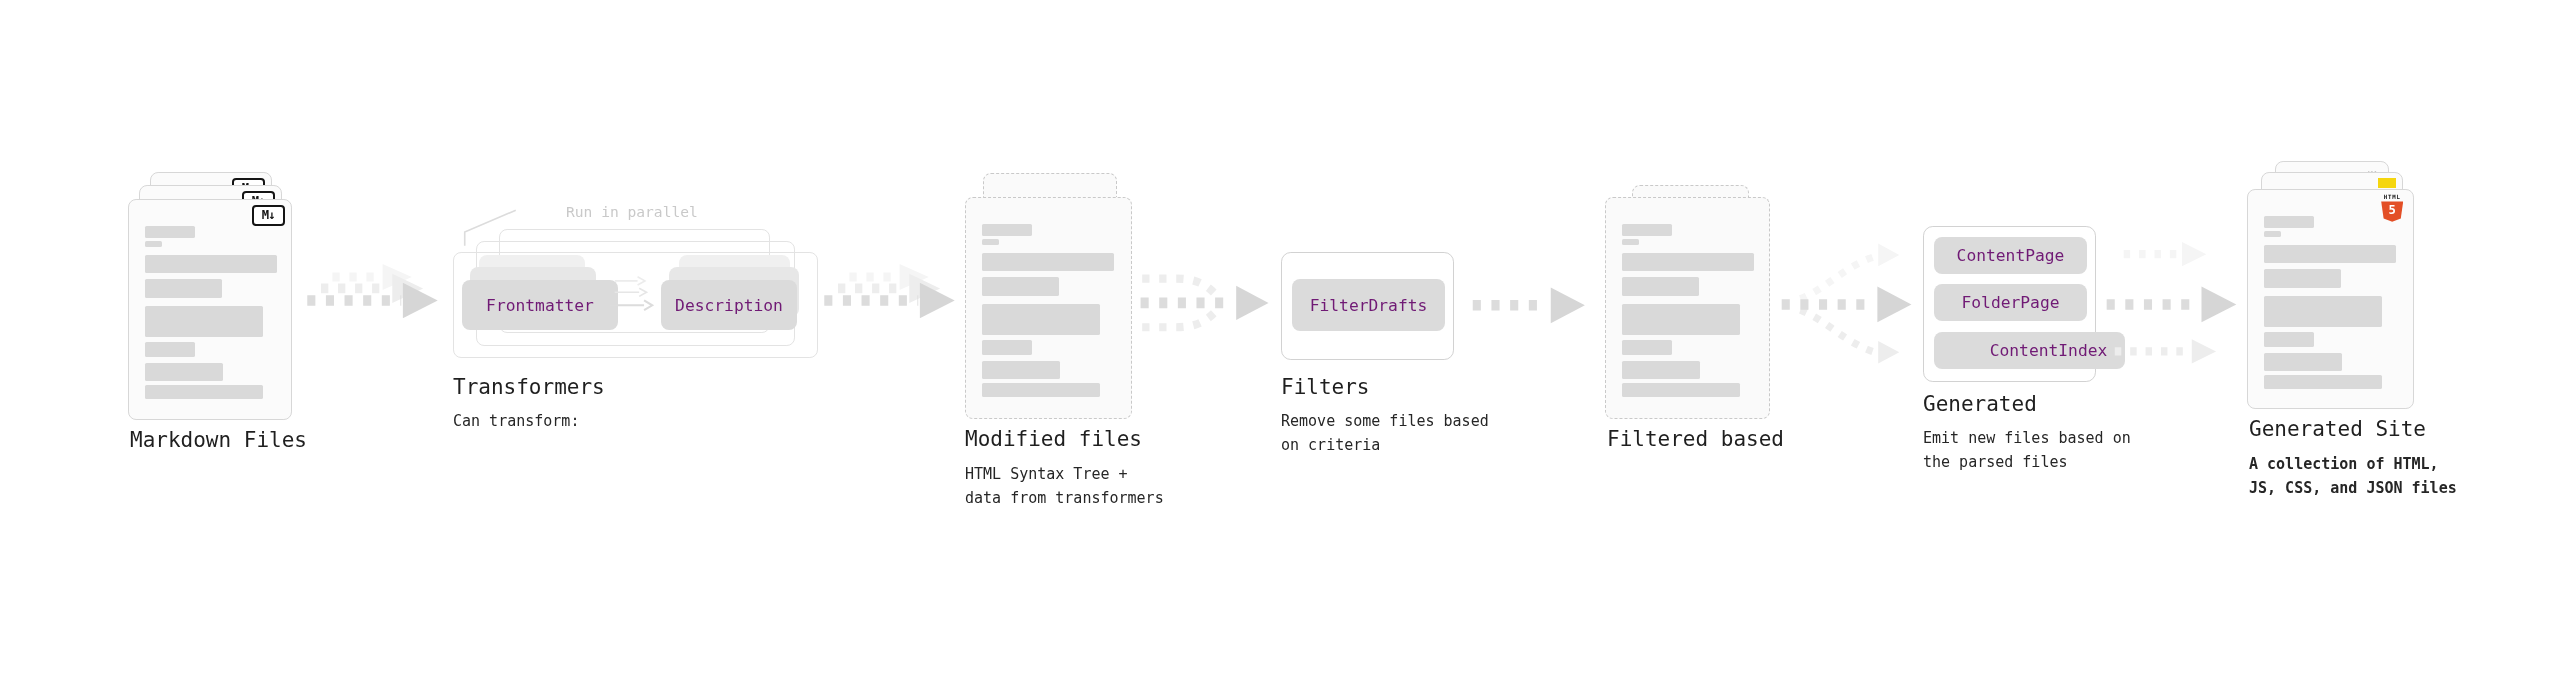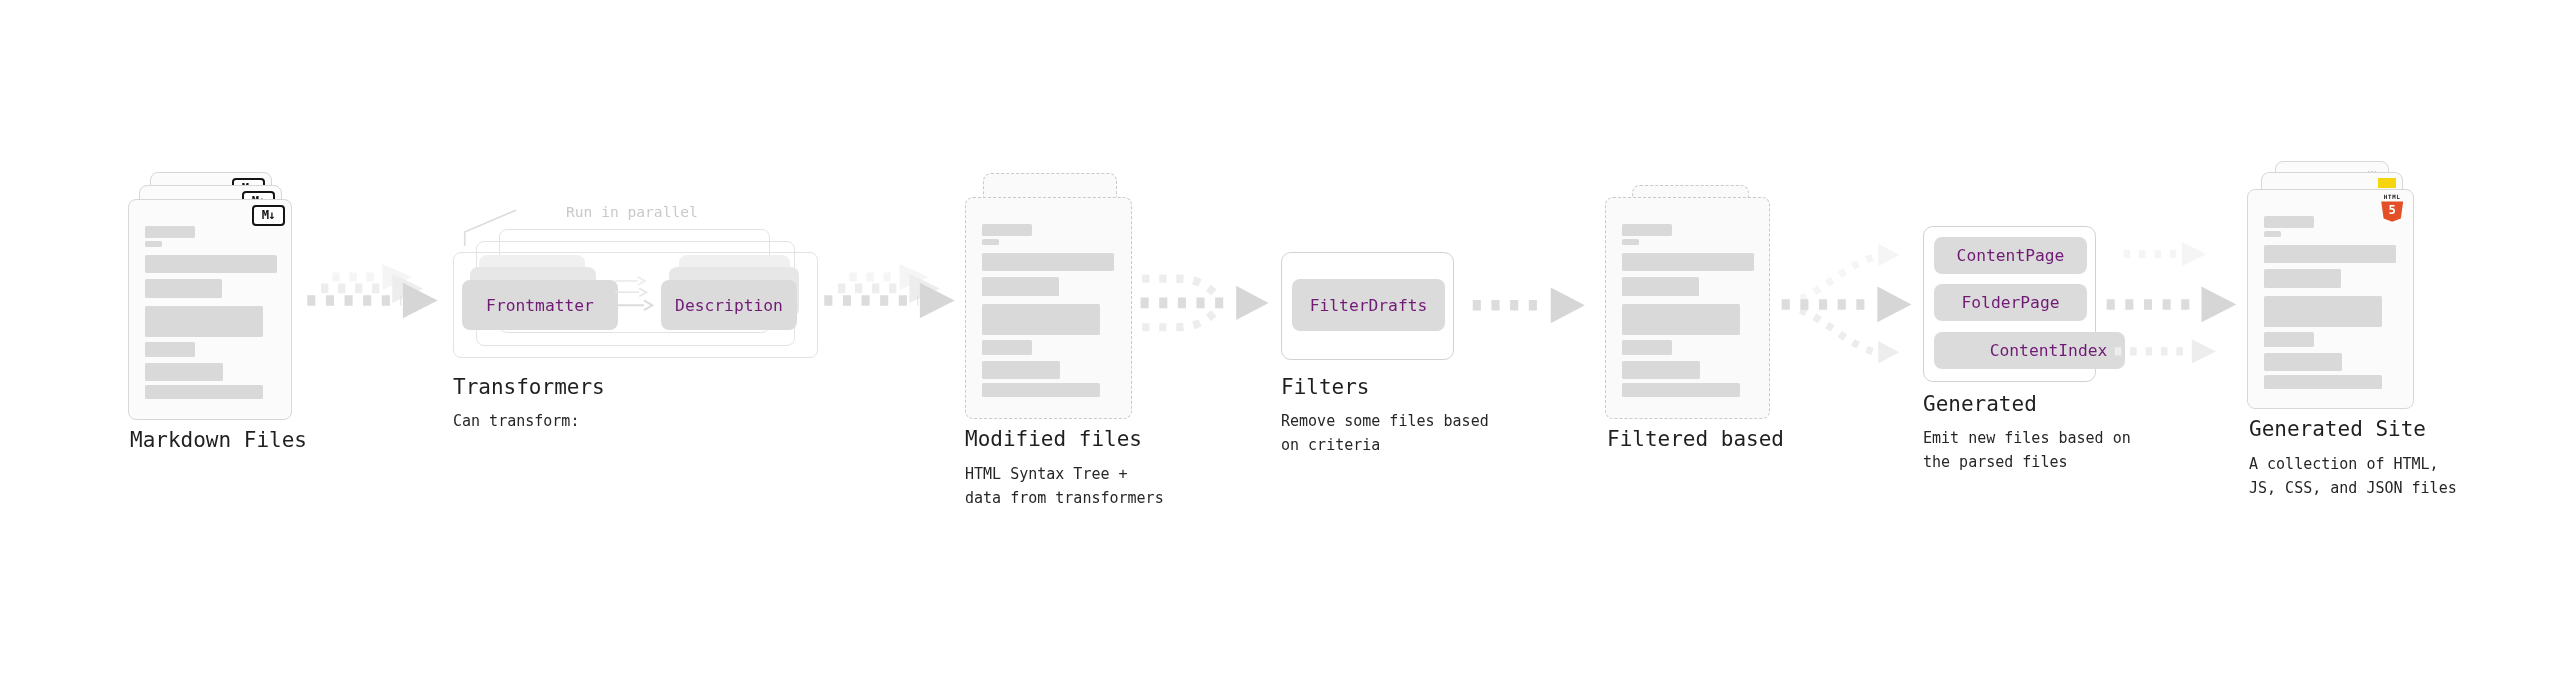--- a/index.html
+++ b/index.html
@@ -207,19 +207,19 @@
     <i class="b1"></i>
       <i class="b2"></i>
     <i class="b3"></i>
       <i class="b4"></i>
     <i class="b5"></i>
       <i class="b6"></i>
     <i class="b7"></i>
       <i class="b8"></i>
   </div>
   <div class="label" style="left:2249px;top:417px;">Generated Site</div>
-  <div class="desc" style="left:2249px;top:453px;">
+  <div class="desc" style="left:2249px;top:453px;font-weight:bold;">
     <div>A collection of HTML,</div>
     <div>JS, CSS, and JSON files</div>
   </div>
 
 </div>
 
 
 </body></html>

